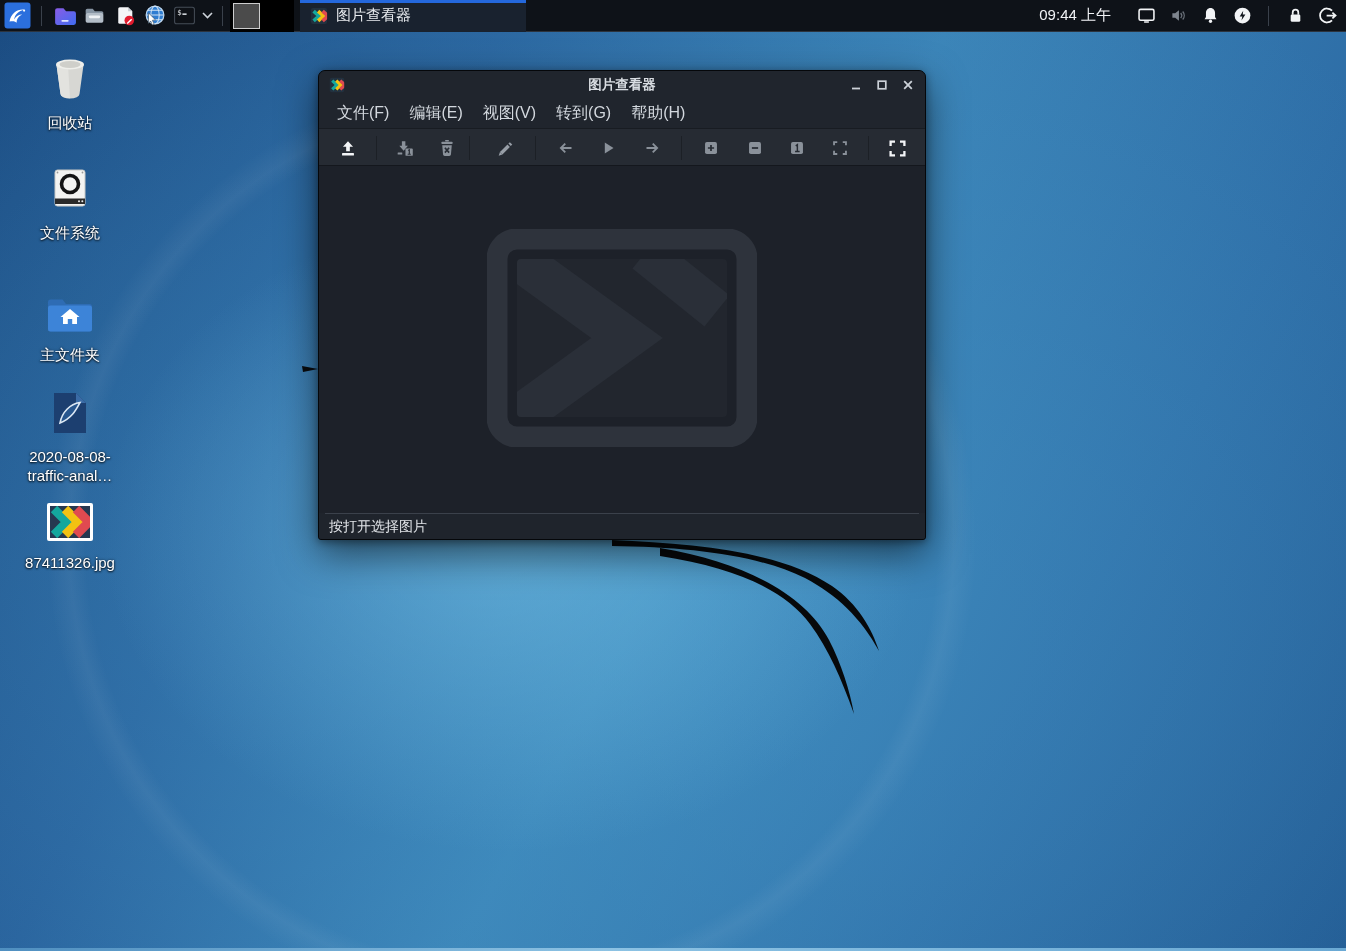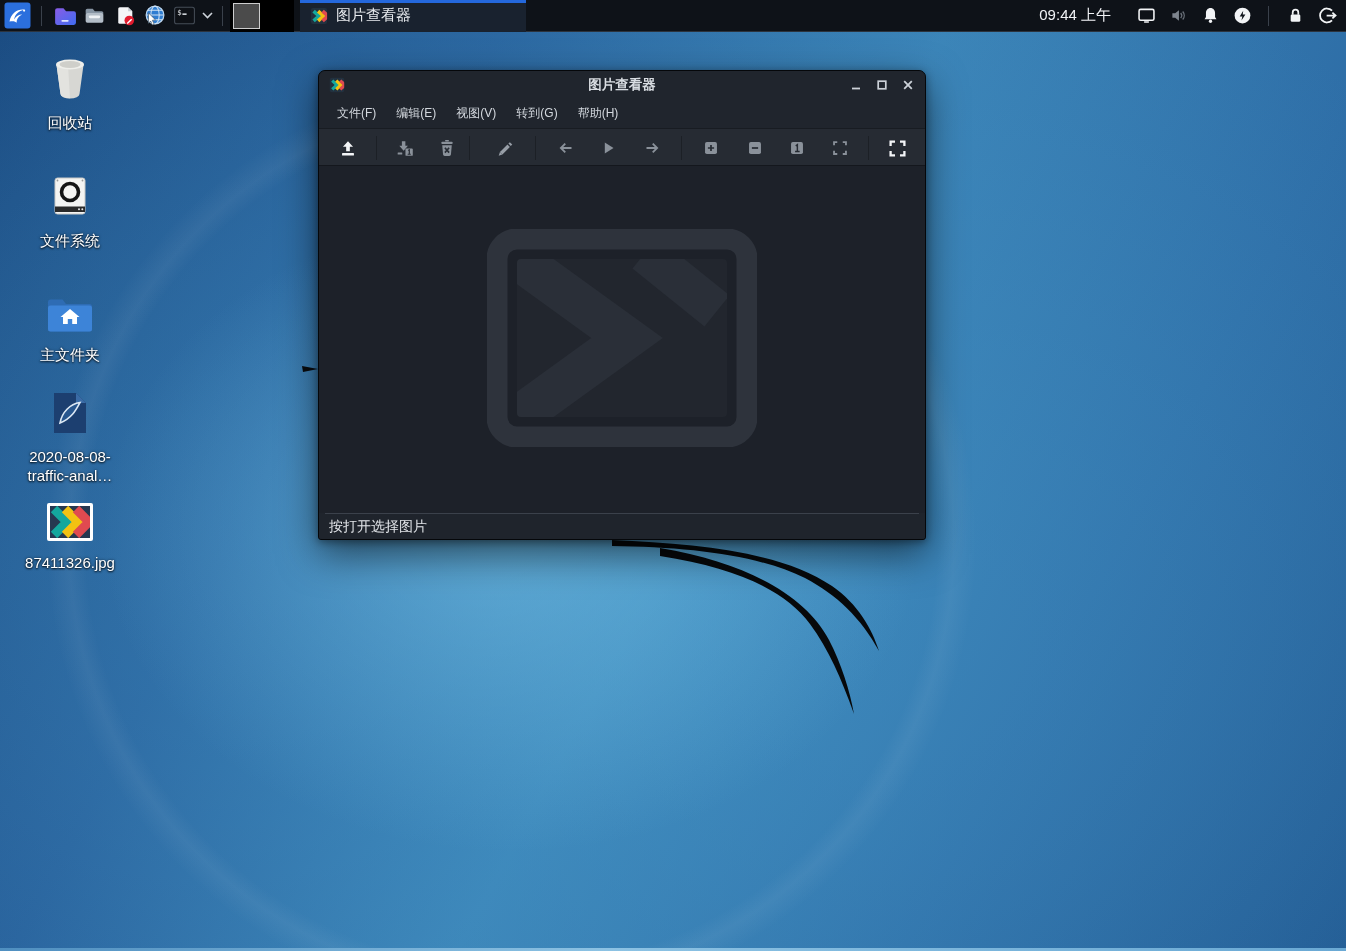--- a/index.html
+++ b/index.html
@@ -56,21 +56,21 @@
   }
   .titlebar { height:27px; display:flex; align-items:center; position:relative;
     background:#20252d; border-radius:7px 7px 0 0; flex:0 0 auto; }
   .titlebar .wicon { margin-left:10px; display:flex; }
   .titlebar .wtitle { position:absolute; left:0; right:0; text-align:center;
     font-size:13.5px; font-weight:bold; color:#d9dde2; pointer-events:none; }
   .wctrls { margin-left:auto; display:flex; align-items:center; gap:8px; margin-right:8px; }
   .wbtn { width:18px; height:18px; display:flex; align-items:center; justify-content:center; }
   .menubar { height:30px; display:flex; align-items:center; padding-left:8px;
     background:#20252d; flex:0 0 auto; }
-  .menu-item { font-size:12px; color:#d3d8de; padding:4px 10px; border-radius:3px; white-space:nowrap; }
+  .menu-item { font-size:16px; color:#d3d8de; padding:4px 10px; border-radius:3px; white-space:nowrap; }
   .toolbar { height:38px; position:relative; background:#262b33;
     border-top:1px solid #181c22; border-bottom:1px solid #14171d; flex:0 0 auto; }
   .tbtn { position:absolute; top:3px; width:32px; height:32px;
     display:flex; align-items:center; justify-content:center; border-radius:3px; }
   .tsep { position:absolute; top:7px; width:1px; height:24px; background:#1c2026; }
   .viewport { flex:1; position:relative; background:#1d2129; overflow:hidden; }
   .watermark { position:absolute; left:168px; top:63px; }
   .statusarea { flex:0 0 auto; background:#1f242c; border-radius:0 0 3px 3px; }
   .status-sep { height:1px; background:#3b414b; margin:0 6px; }
   .statusbar { height:25px; display:flex; align-items:center; padding-left:10px;
@@ -221,21 +221,21 @@
     <svg width="48" height="50" viewBox="0 0 48 50">
       <path d="M10.5 13 L14.5 42 a9.5 4.5 0 0 0 19 0 L37.5 13 Z" fill="#d7d7d3"></path>
       <path d="M10.5 13 L14.5 42 a9.5 4.5 0 0 0 9.5 4.3 L22 13 Z" fill="#e3e3df"></path>
       <ellipse cx="24" cy="12.5" rx="14" ry="5" fill="#efefeb"></ellipse>
       <ellipse cx="24" cy="12.5" rx="10.5" ry="3.4" fill="#cfcfca"></ellipse>
     </svg>
   </div>
   <div class="lbl">回收站</div>
 </div>
 
-<div class="dicon" style="top:172px">
+<div class="dicon" style="top:164px">
   <div class="glyph">
     <svg width="48" height="48" viewBox="0 0 48 48">
       <rect x="9" y="6" width="30" height="36" rx="2.5" fill="#f4f4f2" stroke="#c9c9c6" stroke-width="1"></rect>
       <circle cx="24" cy="20" r="8.5" fill="none" stroke="#141414" stroke-width="3.6"></circle>
       <rect x="9" y="34.5" width="30" height="5.5" fill="#2a2a2a"></rect>
       <circle cx="33" cy="37.2" r="1" fill="#e8e8e8"></circle>
       <circle cx="36.3" cy="37.2" r="1" fill="#e8e8e8"></circle>
       <circle cx="11.5" cy="8.5" r="0.9" fill="#9a9a98"></circle>
       <circle cx="36.5" cy="8.5" r="0.9" fill="#9a9a98"></circle>
     </svg>

